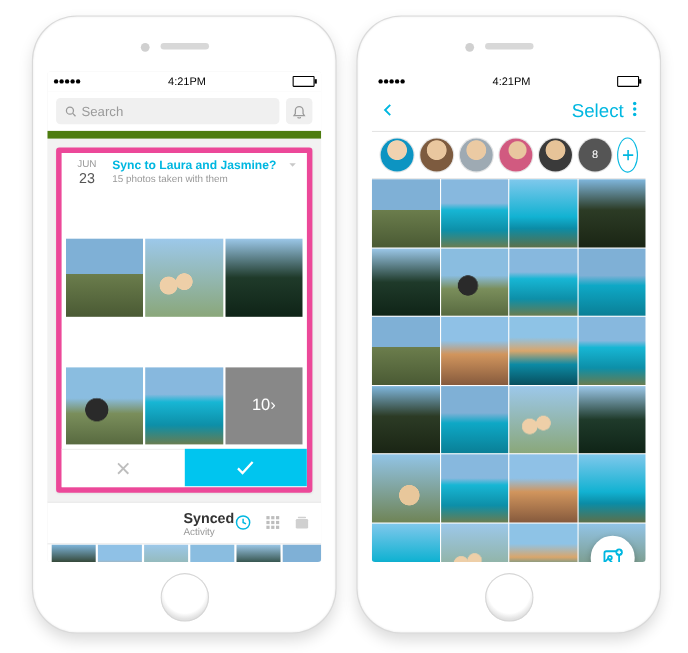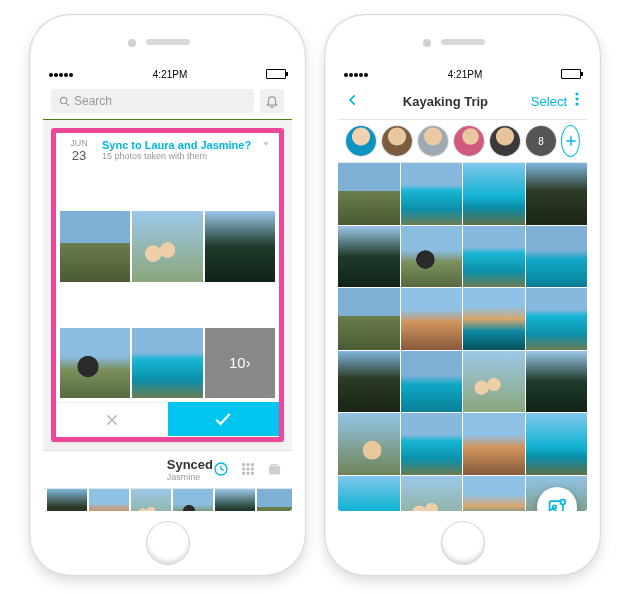--- a/index.html
+++ b/index.html
@@ -108,21 +108,21 @@
     background: #000;
   }
 
   
   .l-search {
     display: flex;
     align-items: center;
     gap: 6px;
     padding: 6px 8px;
     background: #fff;
-    border-bottom: 1px solid #4d7c0f;
+    border-bottom: 7px solid #4d7c0f;
   }
   .l-search .field {
     flex: 1;
     background: #f0f0f0;
     border-radius: 4px;
     height: 24px;
     display: flex;
     align-items: center;
     padding: 0 8px;
     color: #9a9a9a;
@@ -257,21 +257,21 @@
     border-bottom:1px solid #e4e4e4;
     display:flex;
     align-items:center;
     justify-content:space-between;
     padding:0 8px;
     font-size:13px;
   }
   .r-nav .back { color:#00b7e0; }
   .r-nav .title { font-weight:600; color:#333; flex:1; text-align:center;}
   .r-nav .acts { display:flex; align-items:center; gap:8px;}
-  .r-nav .select { color:#00b7e0; font-size:13px; }
+  .r-nav .select { color:#00b7e0; font-size:17px; }
   .r-nav .menu { color:#00b7e0; font-size:16px; letter-spacing:-1px;}
   .avatars {
     background:#fff;
     border-bottom:1px solid #e4e4e4;
     padding:6px 8px;
     display:flex;
     gap:6px;
     align-items:center;
   }
   .avatars .av {
@@ -396,21 +396,21 @@
             <svg width="20" height="20" viewBox="0 0 24 24" fill="none" stroke="#fff" stroke-width="2.5">
                 <polyline points="4 13 9 18 20 6"></polyline>
               </svg>
           </div>
         </div>
       </div>
 
       <div class="synced">
         <span class="lbl">
           <span>Synced</span>
-          <span class="sub">Jasmine</span>
+          <span class="sub">Activity</span>
         </span>
         <span class="icons">
           <svg width="16" height="16" viewBox="0 0 24 24" fill="none" stroke="#00b7e0" stroke-width="2">
               <circle cx="12" cy="12" r="9"></circle>
               <polyline points="12 7 12 12 16 14"></polyline>
             </svg>
           <svg width="14" height="14" viewBox="0 0 24 24" fill="#bdbdbd">
               <rect x="2" y="2" width="5" height="5"></rect>
               <rect x="9.5" y="2" width="5" height="5"></rect>
               <rect x="17" y="2" width="5" height="5"></rect>
@@ -453,21 +453,20 @@
             <span class="body"><span class="fill"></span></span>
           </span>
       </div>
 
       <div class="r-nav">
         <span class="back">
           <svg width="14" height="14" viewBox="0 0 24 24" fill="none" stroke="#00b7e0" stroke-width="3">
               <polyline points="15 4 7 12 15 20"></polyline>
             </svg>
         </span>
-        <span class="title">Kayaking Trip</span>
         <span class="acts">
           <span class="select">Select</span>
           <span class="menu">
             <svg width="4" height="14" viewBox="0 0 4 14" fill="#00b7e0">
                 <circle cx="2" cy="2" r="1.6"></circle>
                 <circle cx="2" cy="7" r="1.6"></circle>
                 <circle cx="2" cy="12" r="1.6"></circle>
               </svg>
           </span>
         </span>

